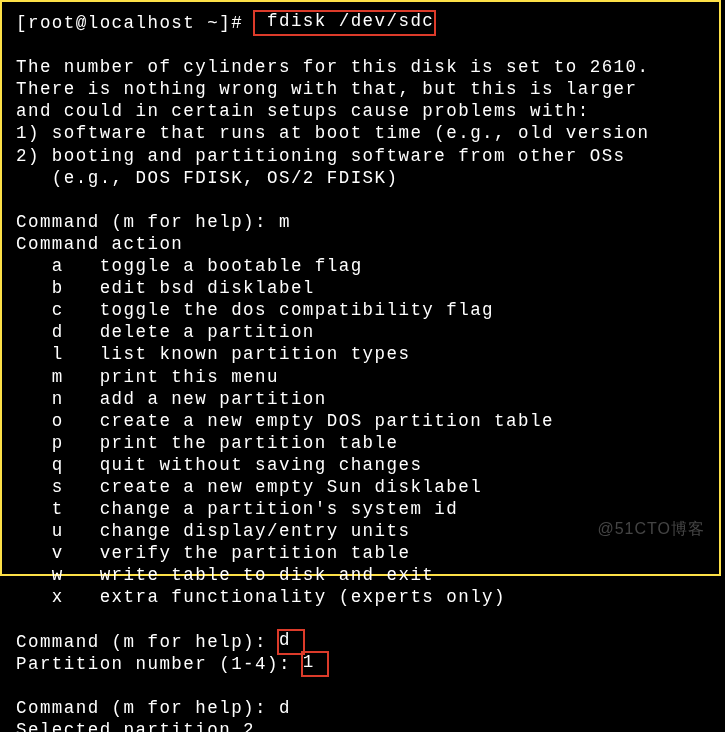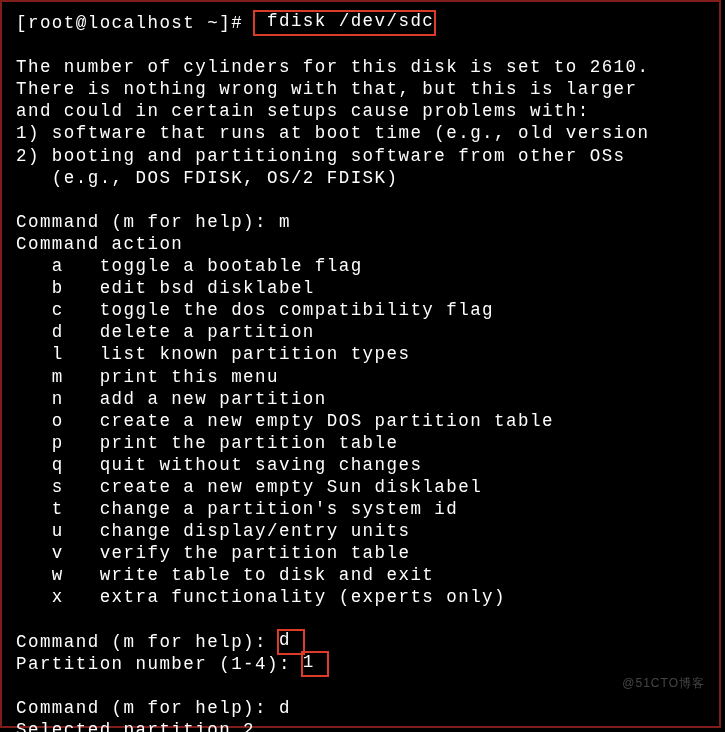--- a/index.html
+++ b/index.html
@@ -7,22 +7,22 @@
     padding: 0;
     width: 725px;
     height: 732px;
     background: #000;
     overflow: hidden;
     font-family: "Consolas", "Liberation Mono", "Courier New", monospace;
   }
   .frame {
     box-sizing: border-box;
     width: 721px;
-    height: 728px;
-    border: 2px solid #7f1d1d;
+    height: 576px;
+    border: 2px solid #fde047;
     background: #000;
     position: relative;
   }
   .term {
     box-sizing: border-box;
     padding: 10px 8px 0 14px;
     color: #ffffff;
     font-size: 17.5px;
     line-height: 22.1px;
     letter-spacing: 1.45px;
@@ -50,21 +50,21 @@
     font-size: 24px;
     letter-spacing: 2px;
     pointer-events: none;
   }
   .watermark2 {
     position: absolute;
     right: 14px;
     bottom: 34px;
     color: rgba(170,170,170,0.40);
     font-family: Arial, sans-serif;
-    font-size: 12px;
+    font-size: 16px;
     letter-spacing: 1px;
     pointer-events: none;
   }
 </style>
 </head>
 <body>
 
 <div class="frame">
 <div class="term"><span>[root@localhost ~]# </span><span class="hl-red"><span> </span><span>fdisk /dev/sdc</span></span>
 

